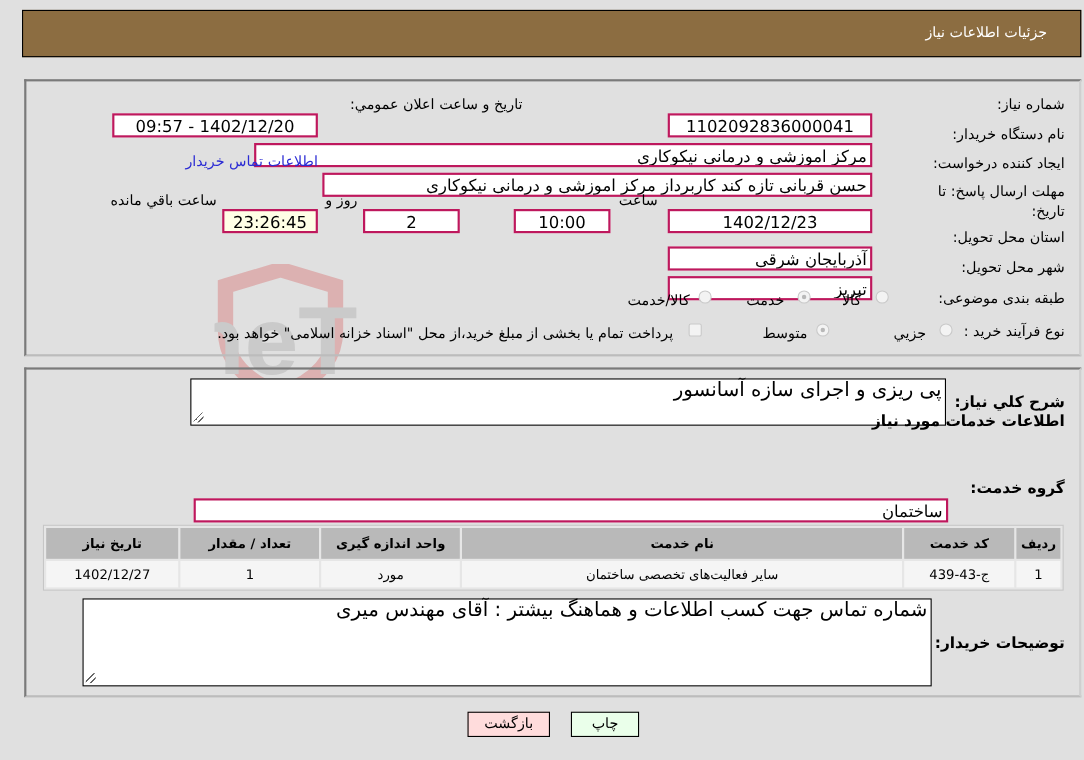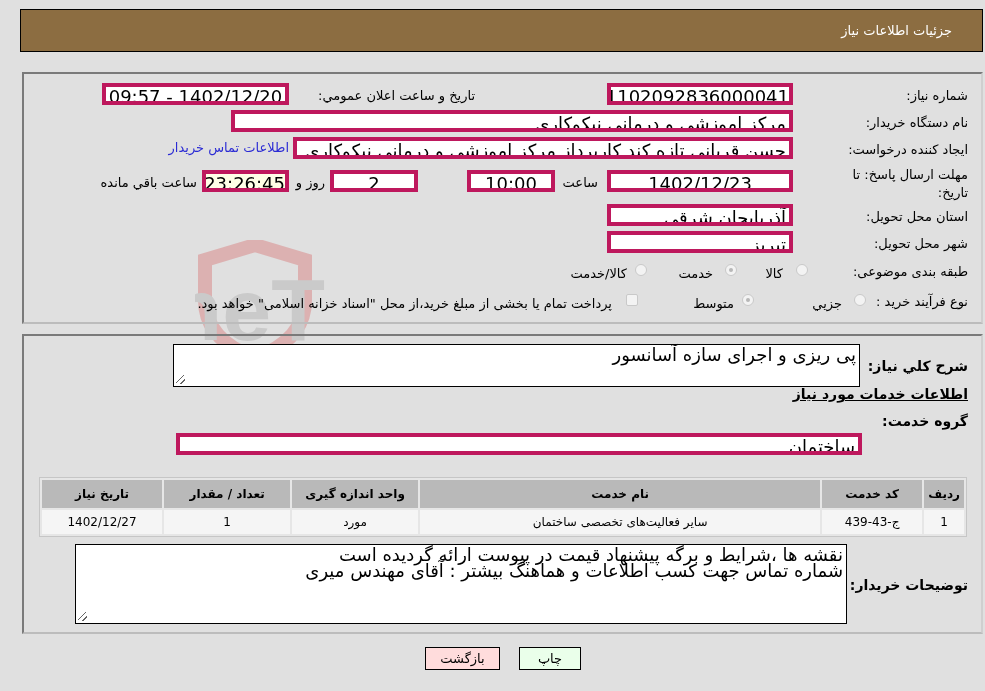--- a/index.html
+++ b/index.html
@@ -11,22 +11,22 @@
     .header {
       left:20px; top:9px; width:963px; height:43px; background:#8c6d41;
       border:1px solid #000; box-sizing:border-box;
     }
     .header-title { position:absolute; right:30px; top:13px; color:#fff; font-size:13px; }
     .panel { border:2px solid #7a7a7a; border-right-color:#cfcfcf; border-bottom-color:#bcbcbc; box-sizing:border-box; }
     .panel1 { left:22px; top:72px; width:961px; height:252px; }
     .panel2 { left:22px; top:334px; width:961px; height:300px; }
     .lbl { position:absolute; font-size:13px; white-space:nowrap; }
     .field {
-      position:absolute; background:#fff; border:4px solid #be185d; box-sizing:border-box; height:22px;
-      font-size:18px; line-height:20px; white-space:nowrap; overflow:hidden;
+      position:absolute; background:#fff; border:2px solid #be185d; box-sizing:border-box; height:22px;
+      font-size:15px; line-height:20px; white-space:nowrap; overflow:hidden;margin-top:20px;
     }
     .field.c { text-align:center; }
     .field.r { text-align:right; padding-right:3px; }
     .field.yellow { background:#ffffe6; }
     .link { position:absolute; color:#2b2bd4; font-size:13px; white-space:nowrap; cursor:pointer; }
     .radio {
       position:absolute; width:12px; height:12px; border-radius:50%;
       background:#f3f3f3; border:1px solid #c9c9c9; box-sizing:border-box;
     }
     .radio.sel::after {
@@ -115,23 +115,23 @@
 <span class="lbl" style="right:373px; top:296px;">پرداخت تمام یا بخشی از مبلغ خرید،از محل "اسناد خزانه اسلامی" خواهد بود.</span>
 
 <div class="abs panel panel2"></div>
 
 <span class="lbl bold" style="right:17px; top:358px;">شرح کلي نیاز:</span>
 <div class="textarea" style="left:173px; top:344px; width:687px; height:43px;">
   <span>پی ریزی و اجرای سازه آسانسور</span>
   <span class="resize"></span>
 </div>
 
-<span class="lbl bold" style="right:17px; top:386px;text-decoration:underline;">اطلاعات خدمات مورد نیاز</span>
+<span class="lbl bold" style="right:17px; top:375px;">اطلاعات خدمات مورد نیاز</span>
 
-<span class="lbl bold" style="right:17px; top:413px;">گروه خدمت:</span>
+<span class="lbl bold" style="right:17px; top:436px;">گروه خدمت:</span>
 <div class="field r" style="left:176px; top:433px; width:686px; height:22px;">ساختمان</div>
 
 <table class="items">
   <thead>
     <tr>
       <th style="width:28px;">ردیف</th>
       <th style="width:92px;">کد خدمت</th>
       <th style="width:392px;">نام خدمت</th>
       <th style="width:118px;">واحد اندازه گیری</th>
       <th style="width:118px;">تعداد / مقدار</th>
@@ -145,19 +145,18 @@
       <td>سایر فعالیت‌های تخصصی ساختمان</td>
       <td>مورد</td>
       <td>1</td>
       <td>1402/12/27</td>
     </tr>
   </tbody>
 </table>
 
 <span class="lbl bold" style="right:17px; top:577px;">توضیحات خریدار:</span>
 <div class="textarea" style="left:75px; top:544px; width:772px; height:80px;">
-  <div>نقشه ها ،شرایط و برگه پیشنهاد قیمت در پیوست ارائه گردیده است</div>
   <div>شماره تماس جهت کسب اطلاعات و هماهنگ بیشتر : آقای مهندس میری</div>
   <span class="resize"></span>
 </div>
 
 <div class="btn" style="left:519px; width:62px; background:#eaffea;">چاپ</div>
 <div class="btn" style="left:425px; width:75px; background:#ffdcdc;">بازگشت</div>
 
 </body></html>

